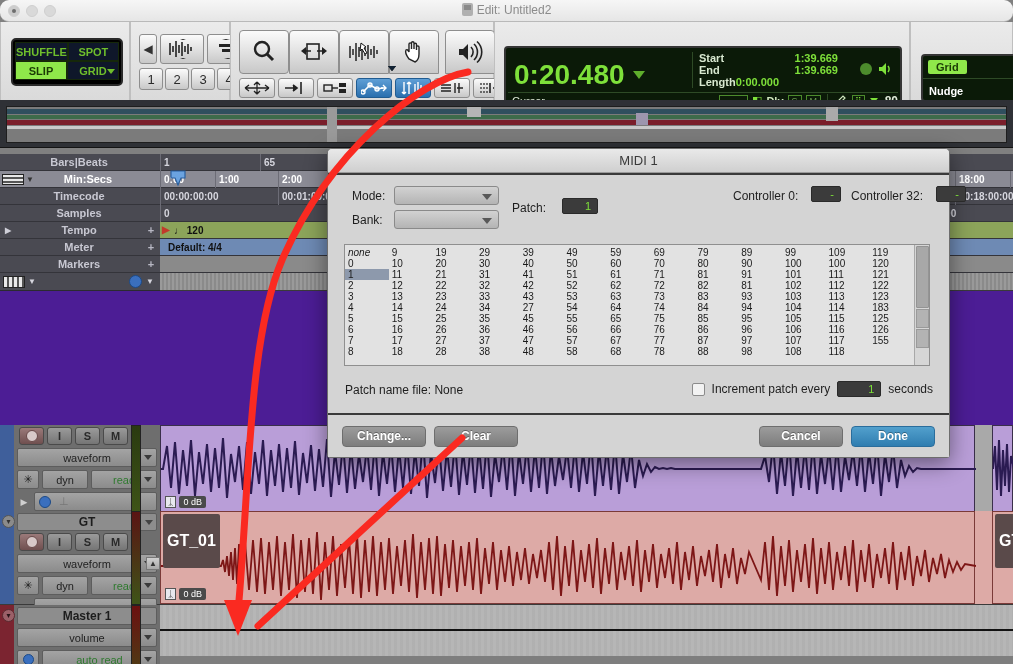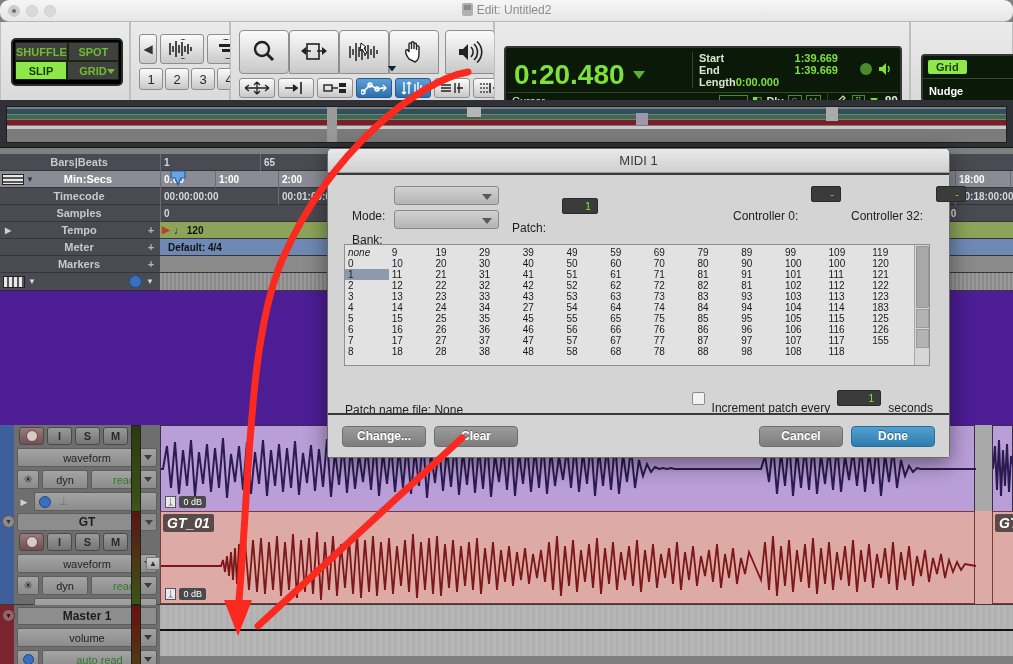--- a/index.html
+++ b/index.html
@@ -44,21 +44,21 @@
   .tb-group {
     position: absolute; top: 0; height: 78px;
     border-left: 1px solid #bfbfbf; border-right: 1px solid #bfbfbf;
     background: linear-gradient(#ebebeb, #dadada);
   }
   
   .modeblk { position:absolute; left:10px; top:16px; width:112px; height:48px;
     background:#000; border:2px solid #2a2a2a; border-radius:5px; padding:2px;}
   .modeblk .mrow { display:flex; height:19px; }
   .mcell { flex:1; display:flex; align-items:center; justify-content:center;
-    font-size:11px; font-weight:bold; color:#6fbe2c; background:#404040;
+    font-size:11px; font-weight:bold; color:#6fbe2c; background:#0f172a;
     border:1px solid #16280a; font-family:"Liberation Sans",sans-serif; }
   .mcell.on { background:#8fe84a; color:#1b3b05; }
   .mcell.grid { position: relative; }
   .mcell .caret { position:absolute; right:3px; top:7px; width:0;height:0;
     border-left:4px solid transparent;border-right:4px solid transparent;border-top:5px solid #6fbe2c;}
 
   .btn3d {
     background: linear-gradient(#fbfbfb, #c8c8c8);
     border: 1px solid #8e8e8e; border-radius: 3px;
     display:flex; align-items:center; justify-content:center;
@@ -128,37 +128,37 @@
     position:relative; font-size:11px; color:#1f1f1f; }
   .selbox .nc { position:absolute; right:4px; top:6px; width:0;height:0;border-left:4px solid transparent;border-right:4px solid transparent;border-top:5px solid #3a3a3a;}
   .rowsplit { display:flex; gap:3px; margin-top:3px; align-items:stretch; }
   .minibtn { width:22px; border:1px solid #5d5d5d; border-radius:2px; background:linear-gradient(#a4a4a4,#8b8b8b);
     display:flex;align-items:center;justify-content:center; font-size:11px; color:#222;}
   .greentext { color:#2f7a2f; }
 
   .trackarea { position:absolute; left:160px; right:0; background:#a9a9a9; border-bottom:1px solid #3a3a3a; overflow:hidden;}
 
   .clip { position:absolute; top:0; bottom:0; border:1px solid #3a2f4a; }
-  .cliplabel { position:absolute; font-size:14px; font-weight:bold; color:#fff; background:#5a4a4a;
-     padding:1px 4px; border-radius:2px;font-style:italic; }
+  .cliplabel { position:absolute; font-size:16px; font-weight:bold; color:#fff; background:#5a4a4a;
+     padding:18px 4px; border-radius:2px; }
 
   
   .dialog {
     position:absolute; left:327px; top:148px; width:623px; height:310px;
     background:#d4d4d4; border:1px solid #6d6d6d; border-radius:5px 5px 3px 3px;
     box-shadow:0 6px 22px rgba(0,0,0,.45);
   }
   .dlg-title {
     height:24px; background:linear-gradient(#e9e9e9,#cfcfcf); border-bottom:1px solid #9a9a9a;
     border-radius:4px 4px 0 0; display:flex; align-items:center; justify-content:center;
     font-size:13px; color:#3a3a3a;
   }
   .dlg-body { position:absolute; left:0; right:0; top:24px; bottom:44px; background:#d4d4d4;
     border-top:2px solid #3a3a3a; padding:10px 16px; }
-  .lbl { font-size:12px; color:#1e1e1e;margin-top:20px; }
+  .lbl { font-size:12px; color:#1e1e1e; }
   .popup {
     height:19px; border:1px solid #8a8a8a; border-radius:3px;
     background:linear-gradient(#d2d2d2,#b4b4b4); position:relative;
   }
   .popup .nc { position:absolute; right:6px; top:7px; width:0;height:0;
     border-left:5px solid transparent;border-right:5px solid transparent;border-top:6px solid #585858;}
   .lcdsmall { background:#3b3b3b; border:1px solid #2a2a2a; border-radius:2px;
     color:#7ee03a; font-size:11px; text-align:right; padding:1px 6px 1px 2px; }
 
   .patchgrid { position:absolute; left:344px; top:244px; width:586px; height:122px;

